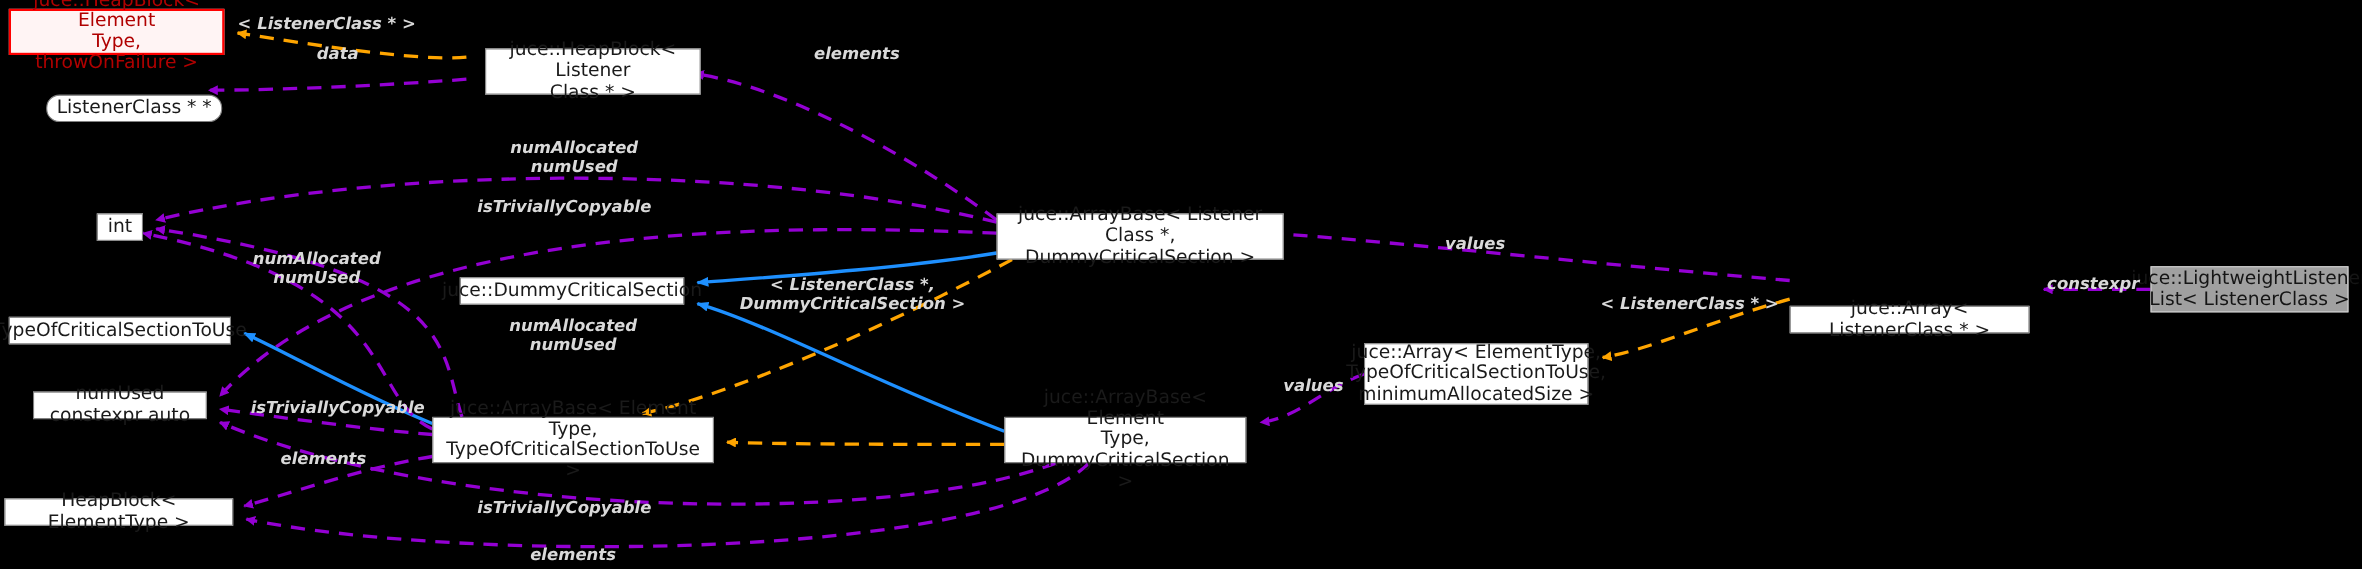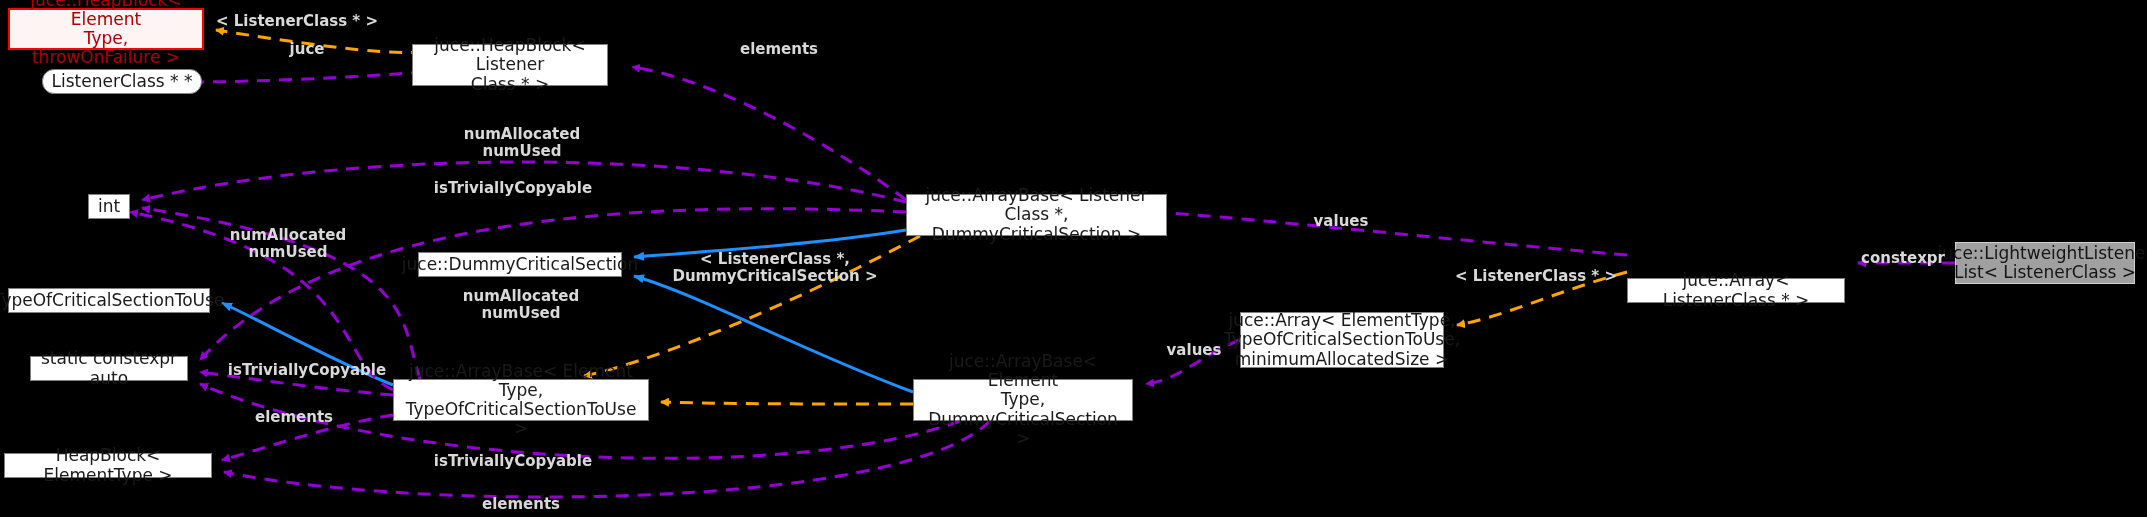--- a/index.html
+++ b/index.html
@@ -54,20 +54,21 @@
     position: absolute;
     color: #d9d9d9;
     font-size: 15px;
     font-weight: bold;
     text-align: center;
     white-space: pre-line;
     line-height: 1.12;
     z-index: 6;
     transform: translateX(-50%);
     pointer-events: none;
+    font-style: italic;
   }
 </style>
 </head>
 <body>
 
 <div id="diagram">
 
   <svg id="edge-layer" viewBox="0 0 2147 517" xmlns="http://www.w3.org/2000/svg">
     <defs>
       <marker id="arrow-purple" markerWidth="9" markerHeight="9" refX="8" refY="4.5" orient="auto" markerUnits="userSpaceOnUse">
@@ -118,30 +119,30 @@
     <path d="M1627,255 C1450,240 1250,218 1155,212" stroke="#9400d3" stroke-width="3" fill="none" stroke-dasharray="13,9" marker-end="url(#arrow-purple)"></path>
 
     <path d="M1627,272 C1560,290 1500,318 1457,325" stroke="#ffa500" stroke-width="3" fill="none" stroke-dasharray="13,9" marker-end="url(#arrow-orange)"></path>
 
     <path d="M1955,263 C1930,263 1890,263 1858,263" stroke="#9400d3" stroke-width="3" fill="none" stroke-dasharray="13,9" marker-end="url(#arrow-purple)"></path>
   </svg>
 
   <div class="node highlight" style="left:8px;top:8px;width:196px;height:42px;">juce::HeapBlock&lt; Element
 Type, throwOnFailure &gt;</div>
 
-  <div class="node" style="left:42px;top:69px;width:160px;height:25px;border-radius:12px;">ListenerClass * *</div>
-
-  <div class="node" style="left:412px;top:44px;width:196px;height:42px;">juce::HeapBlock&lt; Listener
+  <div class="node" style="left:42px;top:86px;width:160px;height:25px;border-radius:12px;">ListenerClass * *</div>
+
+  <div class="node" style="left:441px;top:44px;width:196px;height:42px;">juce::HeapBlock&lt; Listener
 Class * &gt;</div>
 
   <div class="node" style="left:88px;top:194px;width:42px;height:25px;">int</div>
 
   <div class="node" style="left:8px;top:288px;width:202px;height:25px;">TypeOfCriticalSectionToUse</div>
 
-  <div class="node" style="left:30px;top:356px;width:158px;height:25px;">static constexpr auto</div>
+  <div class="node" style="left:30px;top:356px;width:158px;height:25px;">numUsed constexpr auto</div>
 
   <div class="node" style="left:418px;top:252px;width:204px;height:25px;">juce::DummyCriticalSection</div>
 
   <div class="node" style="left:4px;top:453px;width:208px;height:25px;">HeapBlock&lt; ElementType &gt;</div>
 
   <div class="node" style="left:906px;top:194px;width:261px;height:42px;">juce::ArrayBase&lt; Listener
 Class *, DummyCriticalSection &gt;</div>
 
   <div class="node" style="left:393px;top:379px;width:256px;height:42px;">juce::ArrayBase&lt; Element
 Type, TypeOfCriticalSectionToUse &gt;</div>
@@ -153,21 +154,21 @@
 TypeOfCriticalSectionToUse,
 minimumAllocatedSize &gt;</div>
 
   <div class="node" style="left:1627px;top:250px;width:218px;height:25px;margin-top:28px;">juce::Array&lt; ListenerClass * &gt;</div>
 
   <div class="node current" style="left:1955px;top:242px;width:180px;height:42px;">juce::LightweightListener
 List&lt; ListenerClass &gt;</div>
 
   <div class="edge-label" style="left:297px;top:13px;">&lt; ListenerClass * &gt;</div>
 
-  <div class="edge-label" style="left:307px;top:41px;">juce</div>
+  <div class="edge-label" style="left:307px;top:41px;">data</div>
 
   <div class="edge-label" style="left:779px;top:41px;">elements</div>
 
   <div class="edge-label" style="left:522px;top:126px;">numAllocated
 numUsed</div>
 
   <div class="edge-label" style="left:513px;top:180px;">isTriviallyCopyable</div>
 
   <div class="edge-label" style="left:288px;top:227px;">numAllocated
 numUsed</div>

